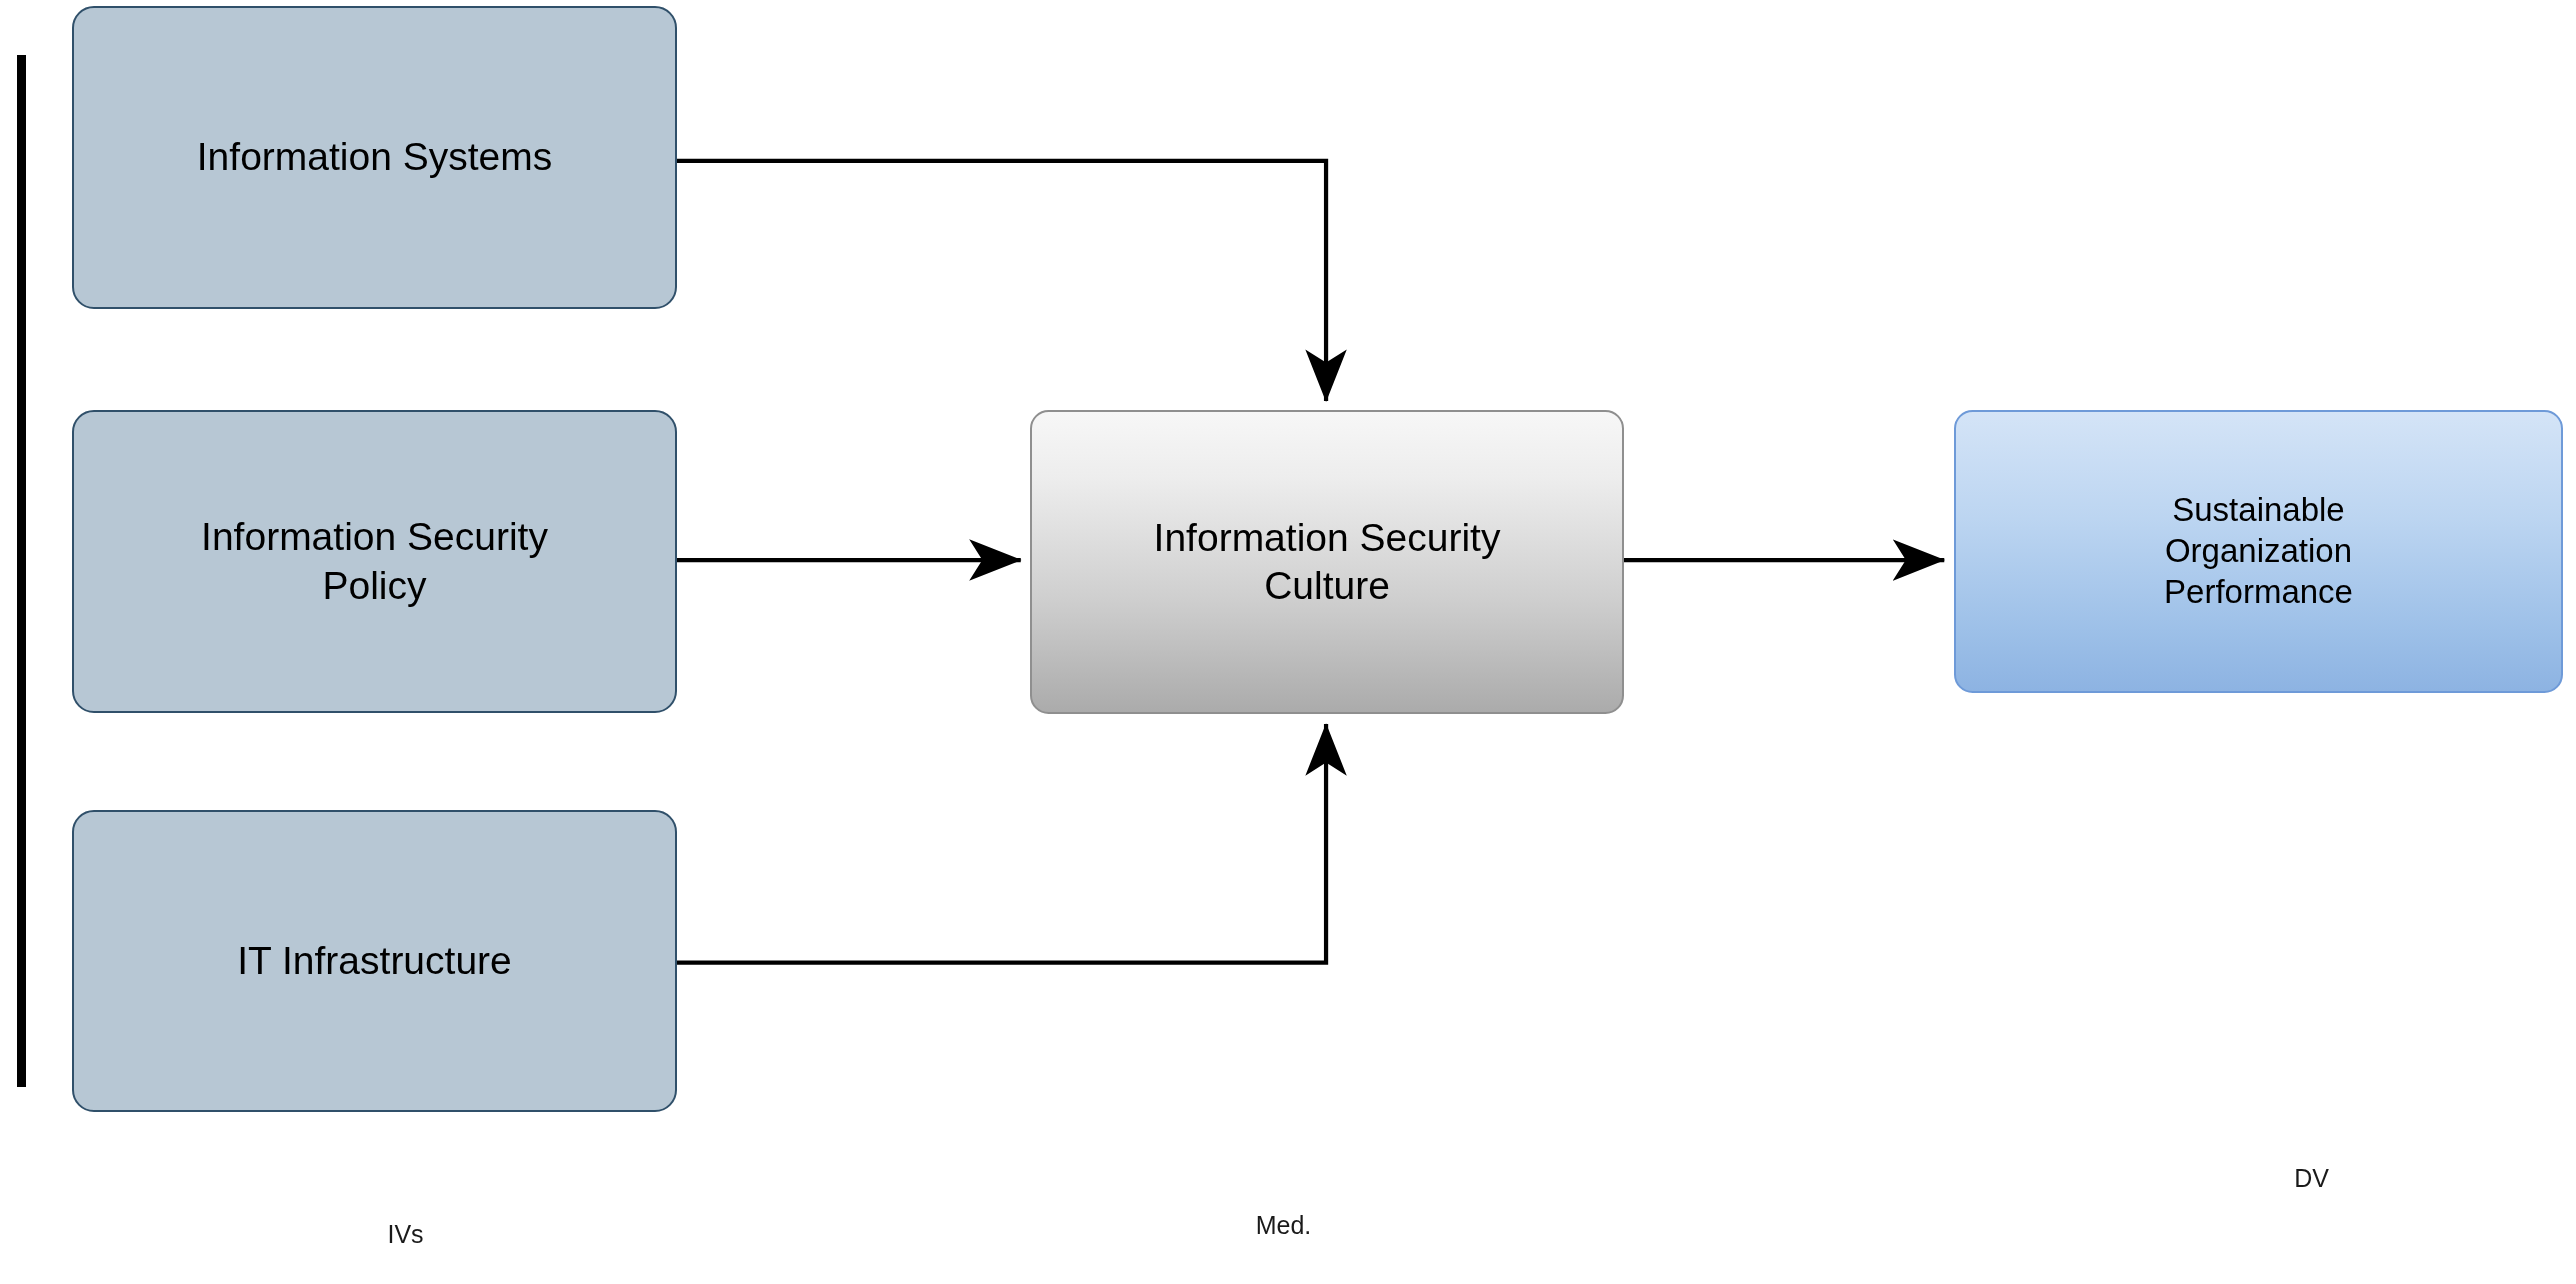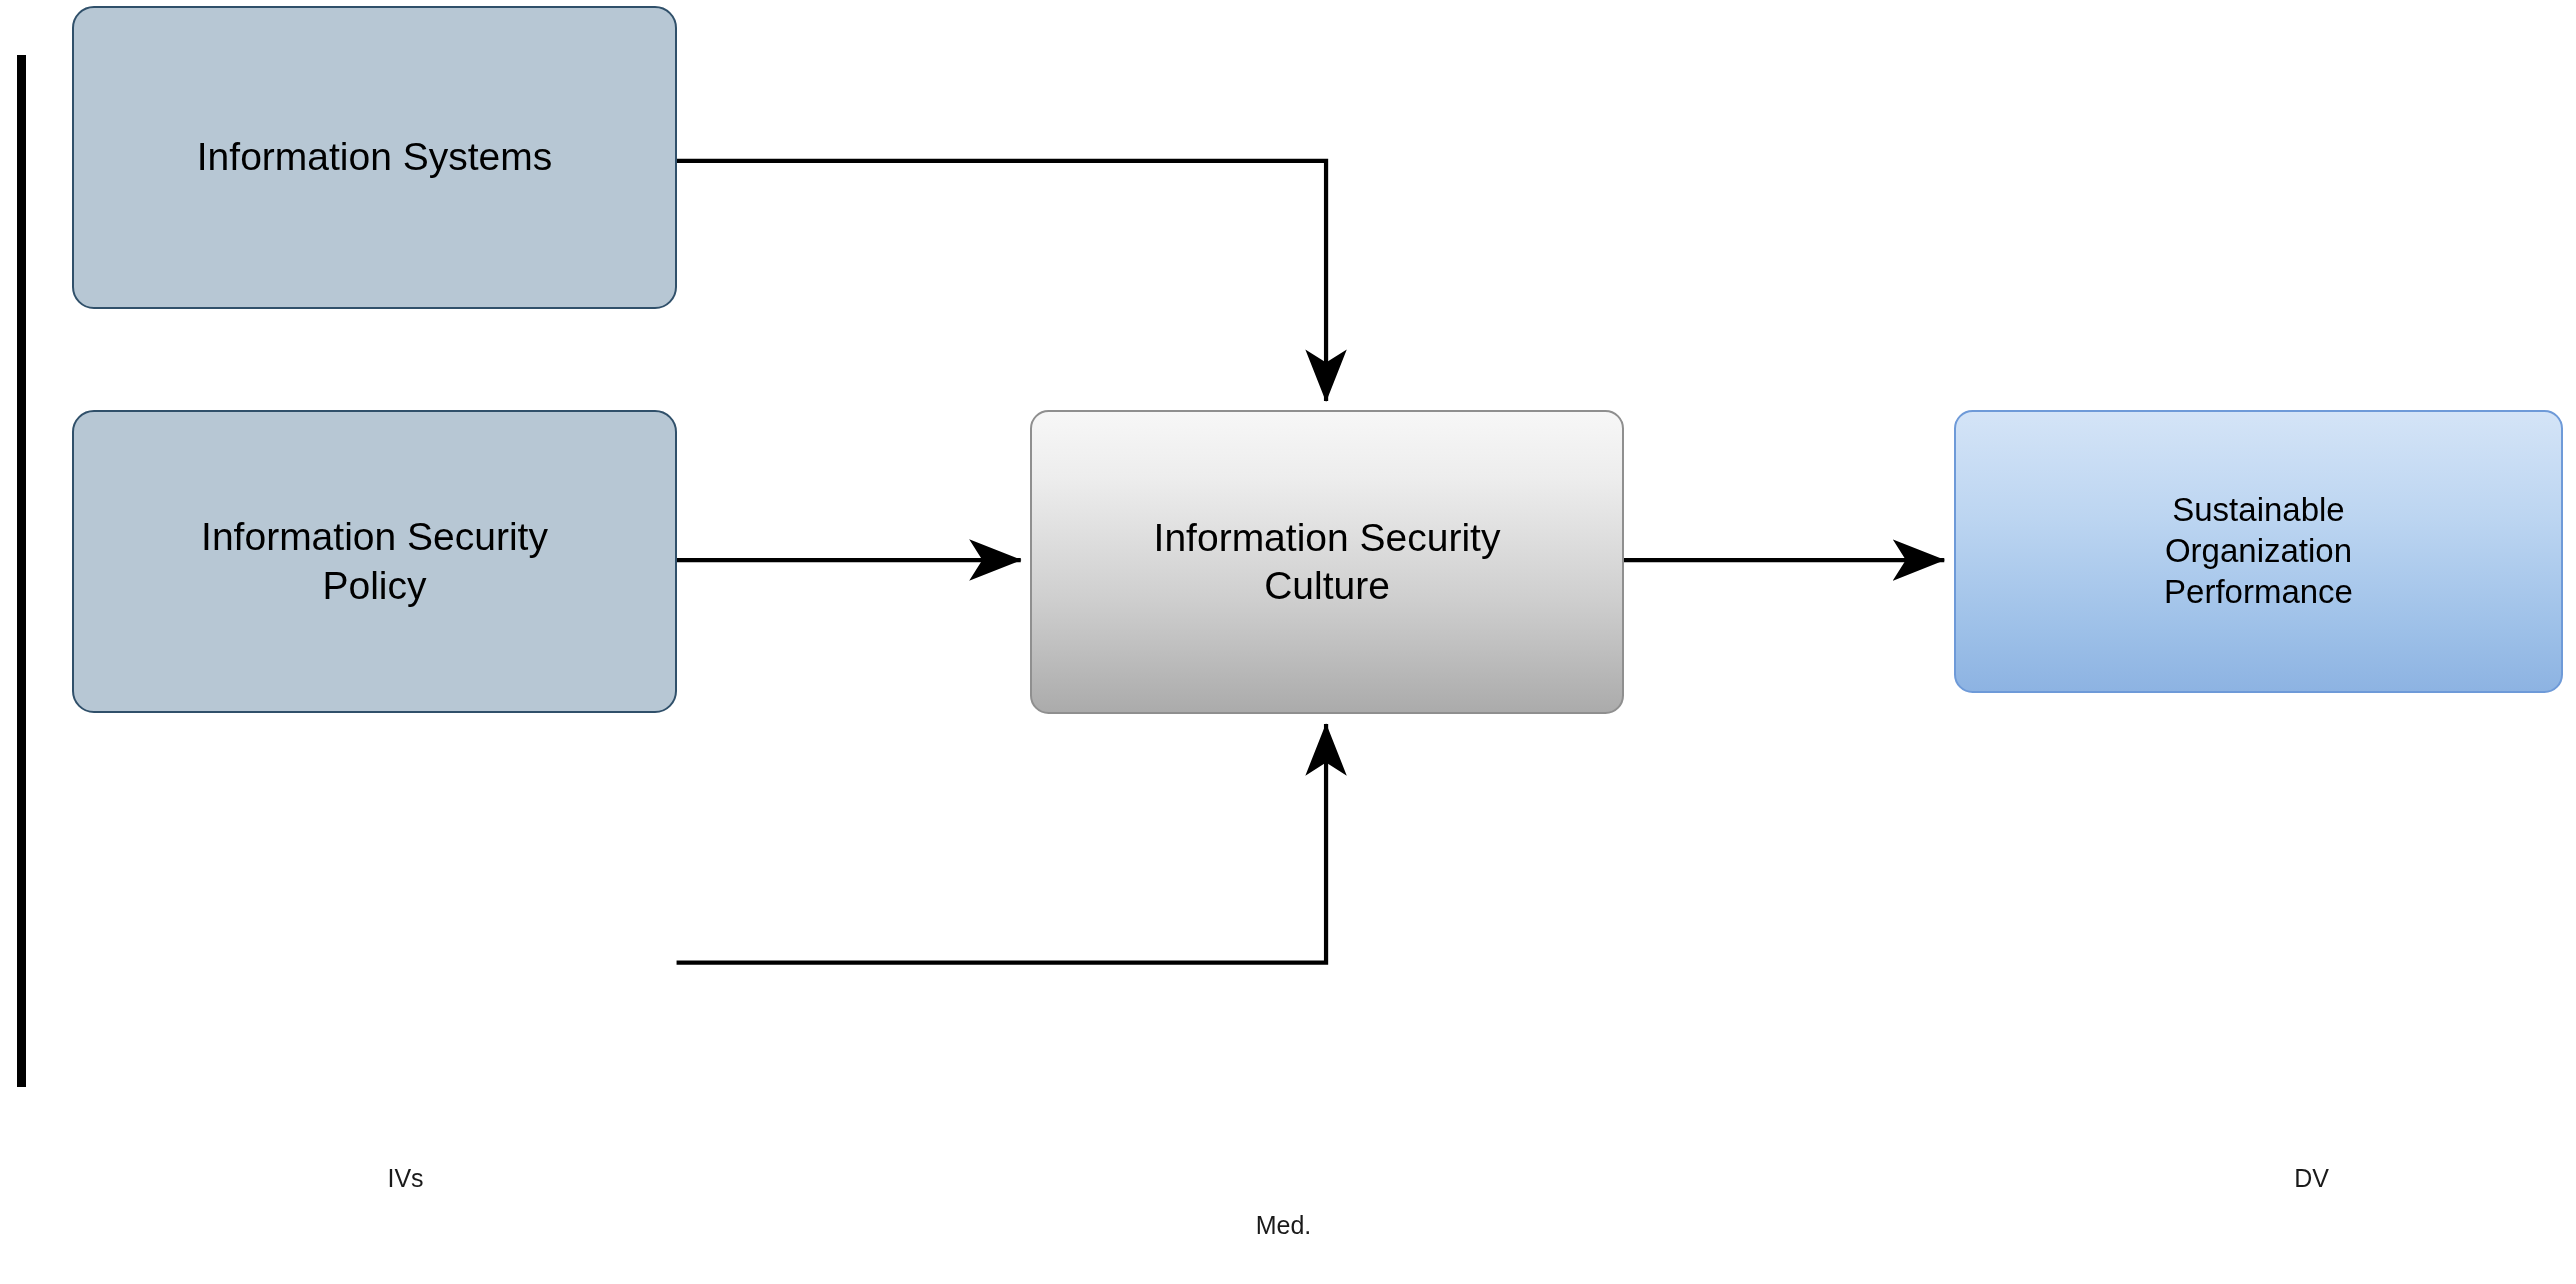--- a/index.html
+++ b/index.html
@@ -116,32 +116,35 @@
 
   <div class="node node-iv" style="left:72px; top:6px; width:605px; height:303px;">
     <span class="node-label">Information Systems</span>
   </div>
 
   <div class="node node-iv" style="left:72px; top:410px; width:605px; height:303px;">
     <span class="node-label">Information Security
 Policy</span>
   </div>
 
+  <div class="node node-iv" style="left:72px; top:810px; width:605px; height:302px;">
+    <span class="node-label">IT Infrastructure</span>
+  </div>
 
   <div class="node node-med" style="left:1030px; top:410px; width:594px; height:304px;">
     <span class="node-label">Information Security
 Culture</span>
   </div>
 
   <div class="node node-dv" style="left:1954px; top:410px; width:609px; height:283px;">
     <span class="node-label">Sustainable
 Organization
 Performance</span>
   </div>
 
-  <div class="caption" style="left:321px; top:1164px; width:169px;">IVs</div>
+  <div class="caption" style="left:321px; top:1220px; width:169px;">IVs</div>
 
   <div class="caption" style="left:1199px; top:1211px; width:169px;">Med.</div>
 
   <div class="caption" style="left:2227px; top:1164px; width:169px;">DV</div>
 
 </div>
 
 
 </body></html>

